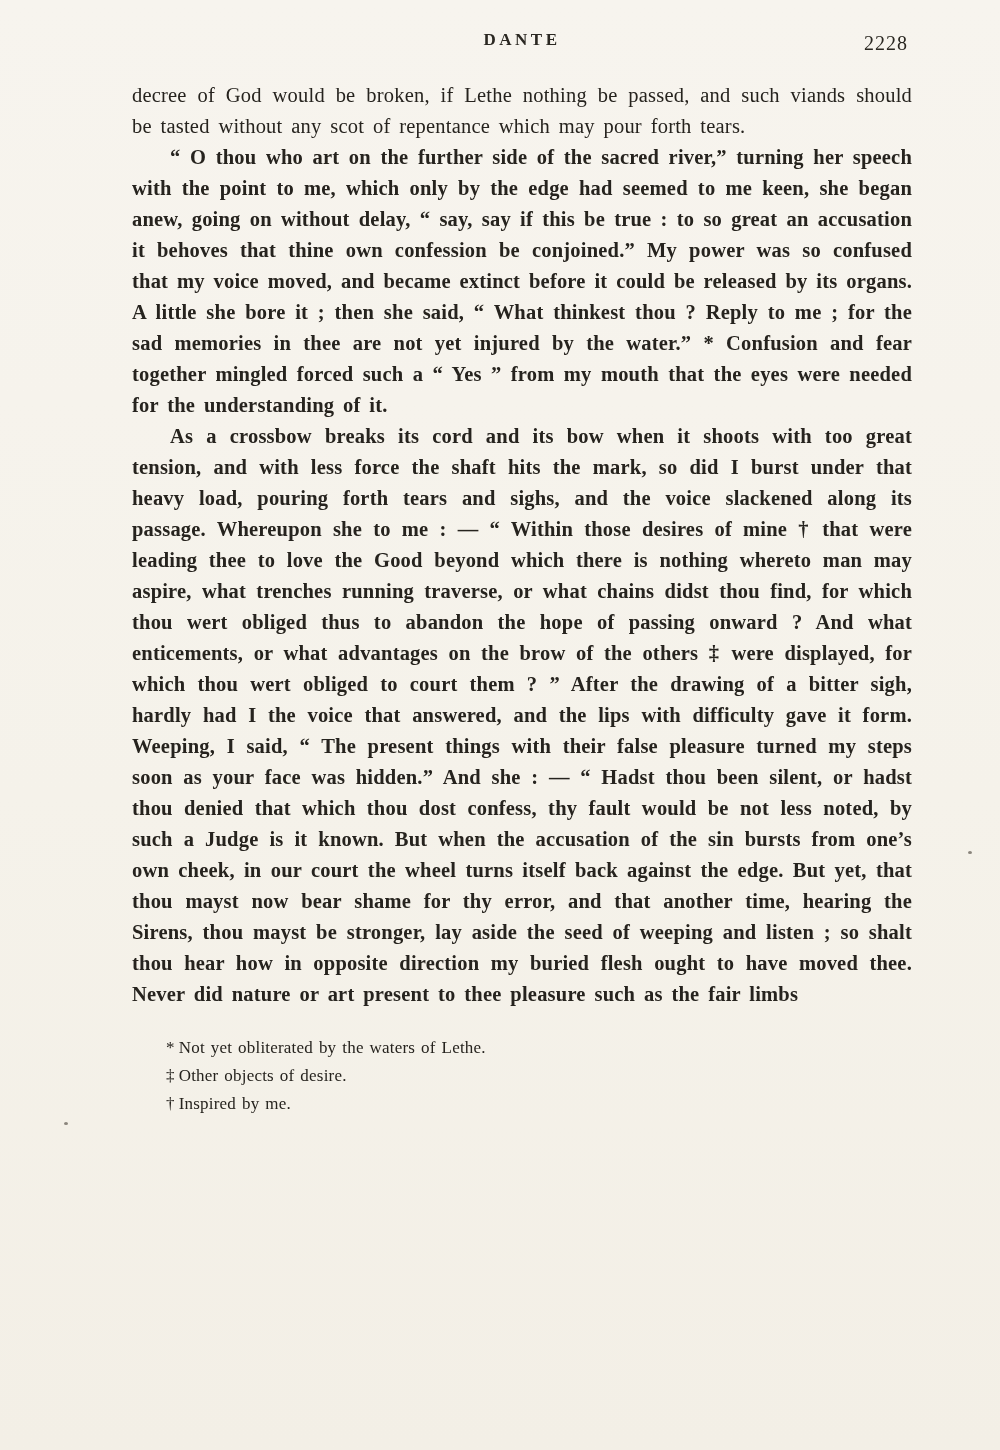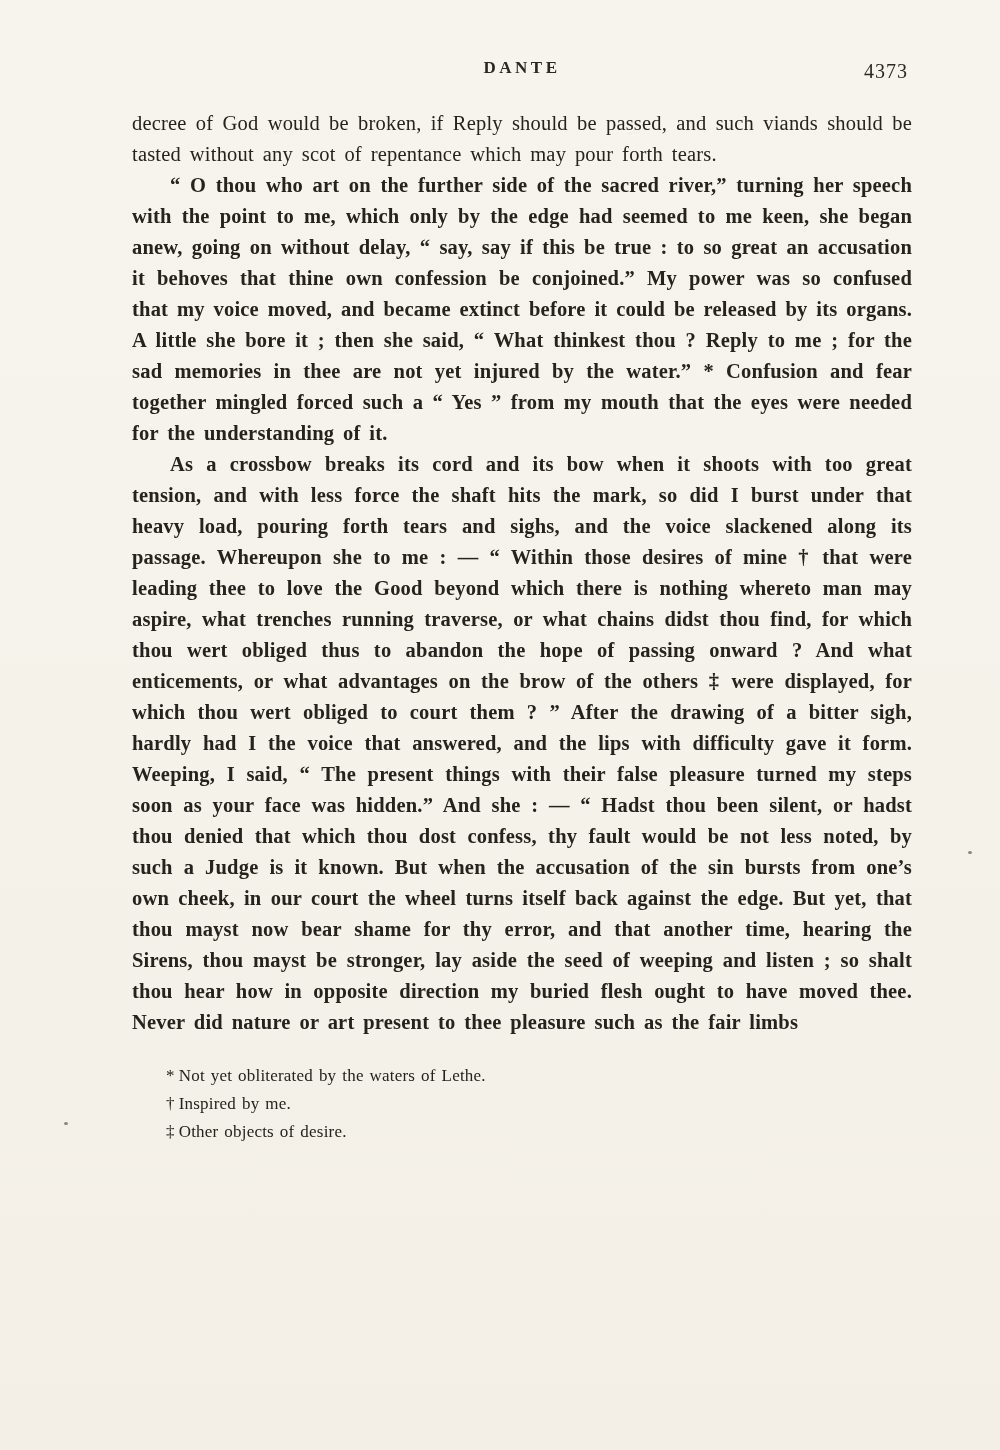--- a/index.html
+++ b/index.html
@@ -12,21 +12,21 @@
     background: linear-gradient(180deg, #f7f4ee 0%, #f5f2ea 55%, #f3efe6 100%);
     font-family: "Liberation Serif", "DejaVu Serif", serif;
     color: #26231e;
     position: relative;
     overflow: hidden;
   }
   .page {
     position: relative;
     width: 780px;
     margin: 0 88px 0 132px;
-    padding-top: 58px;
+    padding-top: 30px;
     box-sizing: border-box;
   }
   .page-header {
     position: relative;
     height: 34px;
     margin-bottom: 16px;
   }
   .running-title {
     position: absolute;
     left: 0;
@@ -88,37 +88,37 @@
     top: 1122px;
   }
 </style>
 </head>
 <body>
 
 <div class="page">
 
   <div class="page-header">
     <div class="running-title">DANTE</div>
-    <div class="page-number">4373</div>
+    <div class="page-number">2228</div>
   </div>
 
   <div class="body-text">
-    <p>decree of God would be broken, if Reply should be passed, and such viands should be tasted without any scot of repentance which may pour forth tears.</p>
+    <p>decree of God would be broken, if Lethe nothing be passed, and such viands should be tasted without any scot of repentance which may pour forth tears.</p>
     <p class="indented">“ O thou who art on the further side of the sacred river,” turning her speech with the point to me, which only by the edge had seemed to me keen, she began anew, going on without delay, “ say, say if this be true : to so great an accusation it behoves that thine own confession be conjoined.”  My power was so confused that my voice moved, and became extinct before it could be released by its organs.  A little she bore it ; then she said, “ What thinkest thou ?  Reply to me ; for the sad memories in thee are not yet injured by the water.” *  Confusion and fear together mingled forced such a “ Yes ” from my mouth that the eyes were needed for the understanding of it.</p>
     <p class="indented">As a crossbow breaks its cord and its bow when it shoots with too great tension, and with less force the shaft hits the mark, so did I burst under that heavy load, pouring forth tears and sighs, and the voice slackened along its passage.  Whereupon she to me : — “ Within those desires of mine † that were leading thee to love the Good beyond which there is nothing whereto man may aspire, what trenches running traverse, or what chains didst thou find, for which thou wert obliged thus to abandon the hope of passing onward ?  And what enticements, or what advantages on the brow of the others ‡ were displayed, for which thou wert obliged to court them ? ”  After the drawing of a bitter sigh, hardly had I the voice that answered, and the lips with difficulty gave it form.  Weeping, I said, “ The present things with their false pleasure turned my steps soon as your face was hidden.”  And she : — “ Hadst thou been silent, or hadst thou denied that which thou dost confess, thy fault would be not less noted, by such a Judge is it known.  But when the accusation of the sin bursts from one’s own cheek, in our court the wheel turns itself back against the edge.  But yet, that thou mayst now bear shame for thy error, and that another time, hearing the Sirens, thou mayst be stronger, lay aside the seed of weeping and listen ; so shalt thou hear how in opposite direction my buried flesh ought to have moved thee.  Never did nature or art present to thee pleasure such as the fair limbs</p>
   </div>
 
   <div class="footnotes">
     <div class="footnote">
       <span class="marker">*</span><span>Not yet obliterated by the waters of Lethe.</span>
     </div>
     <div class="footnote">
-      <span class="marker">†</span><span>Inspired by me.</span>
+      <span class="marker">‡</span><span>Other objects of desire.</span>
     </div>
     <div class="footnote">
-      <span class="marker">‡</span><span>Other objects of desire.</span>
+      <span class="marker">†</span><span>Inspired by me.</span>
     </div>
   </div>
 
 </div>
 
 <div class="speck speck-right"></div>
 <div class="speck speck-left"></div>
 
 </body></html>

